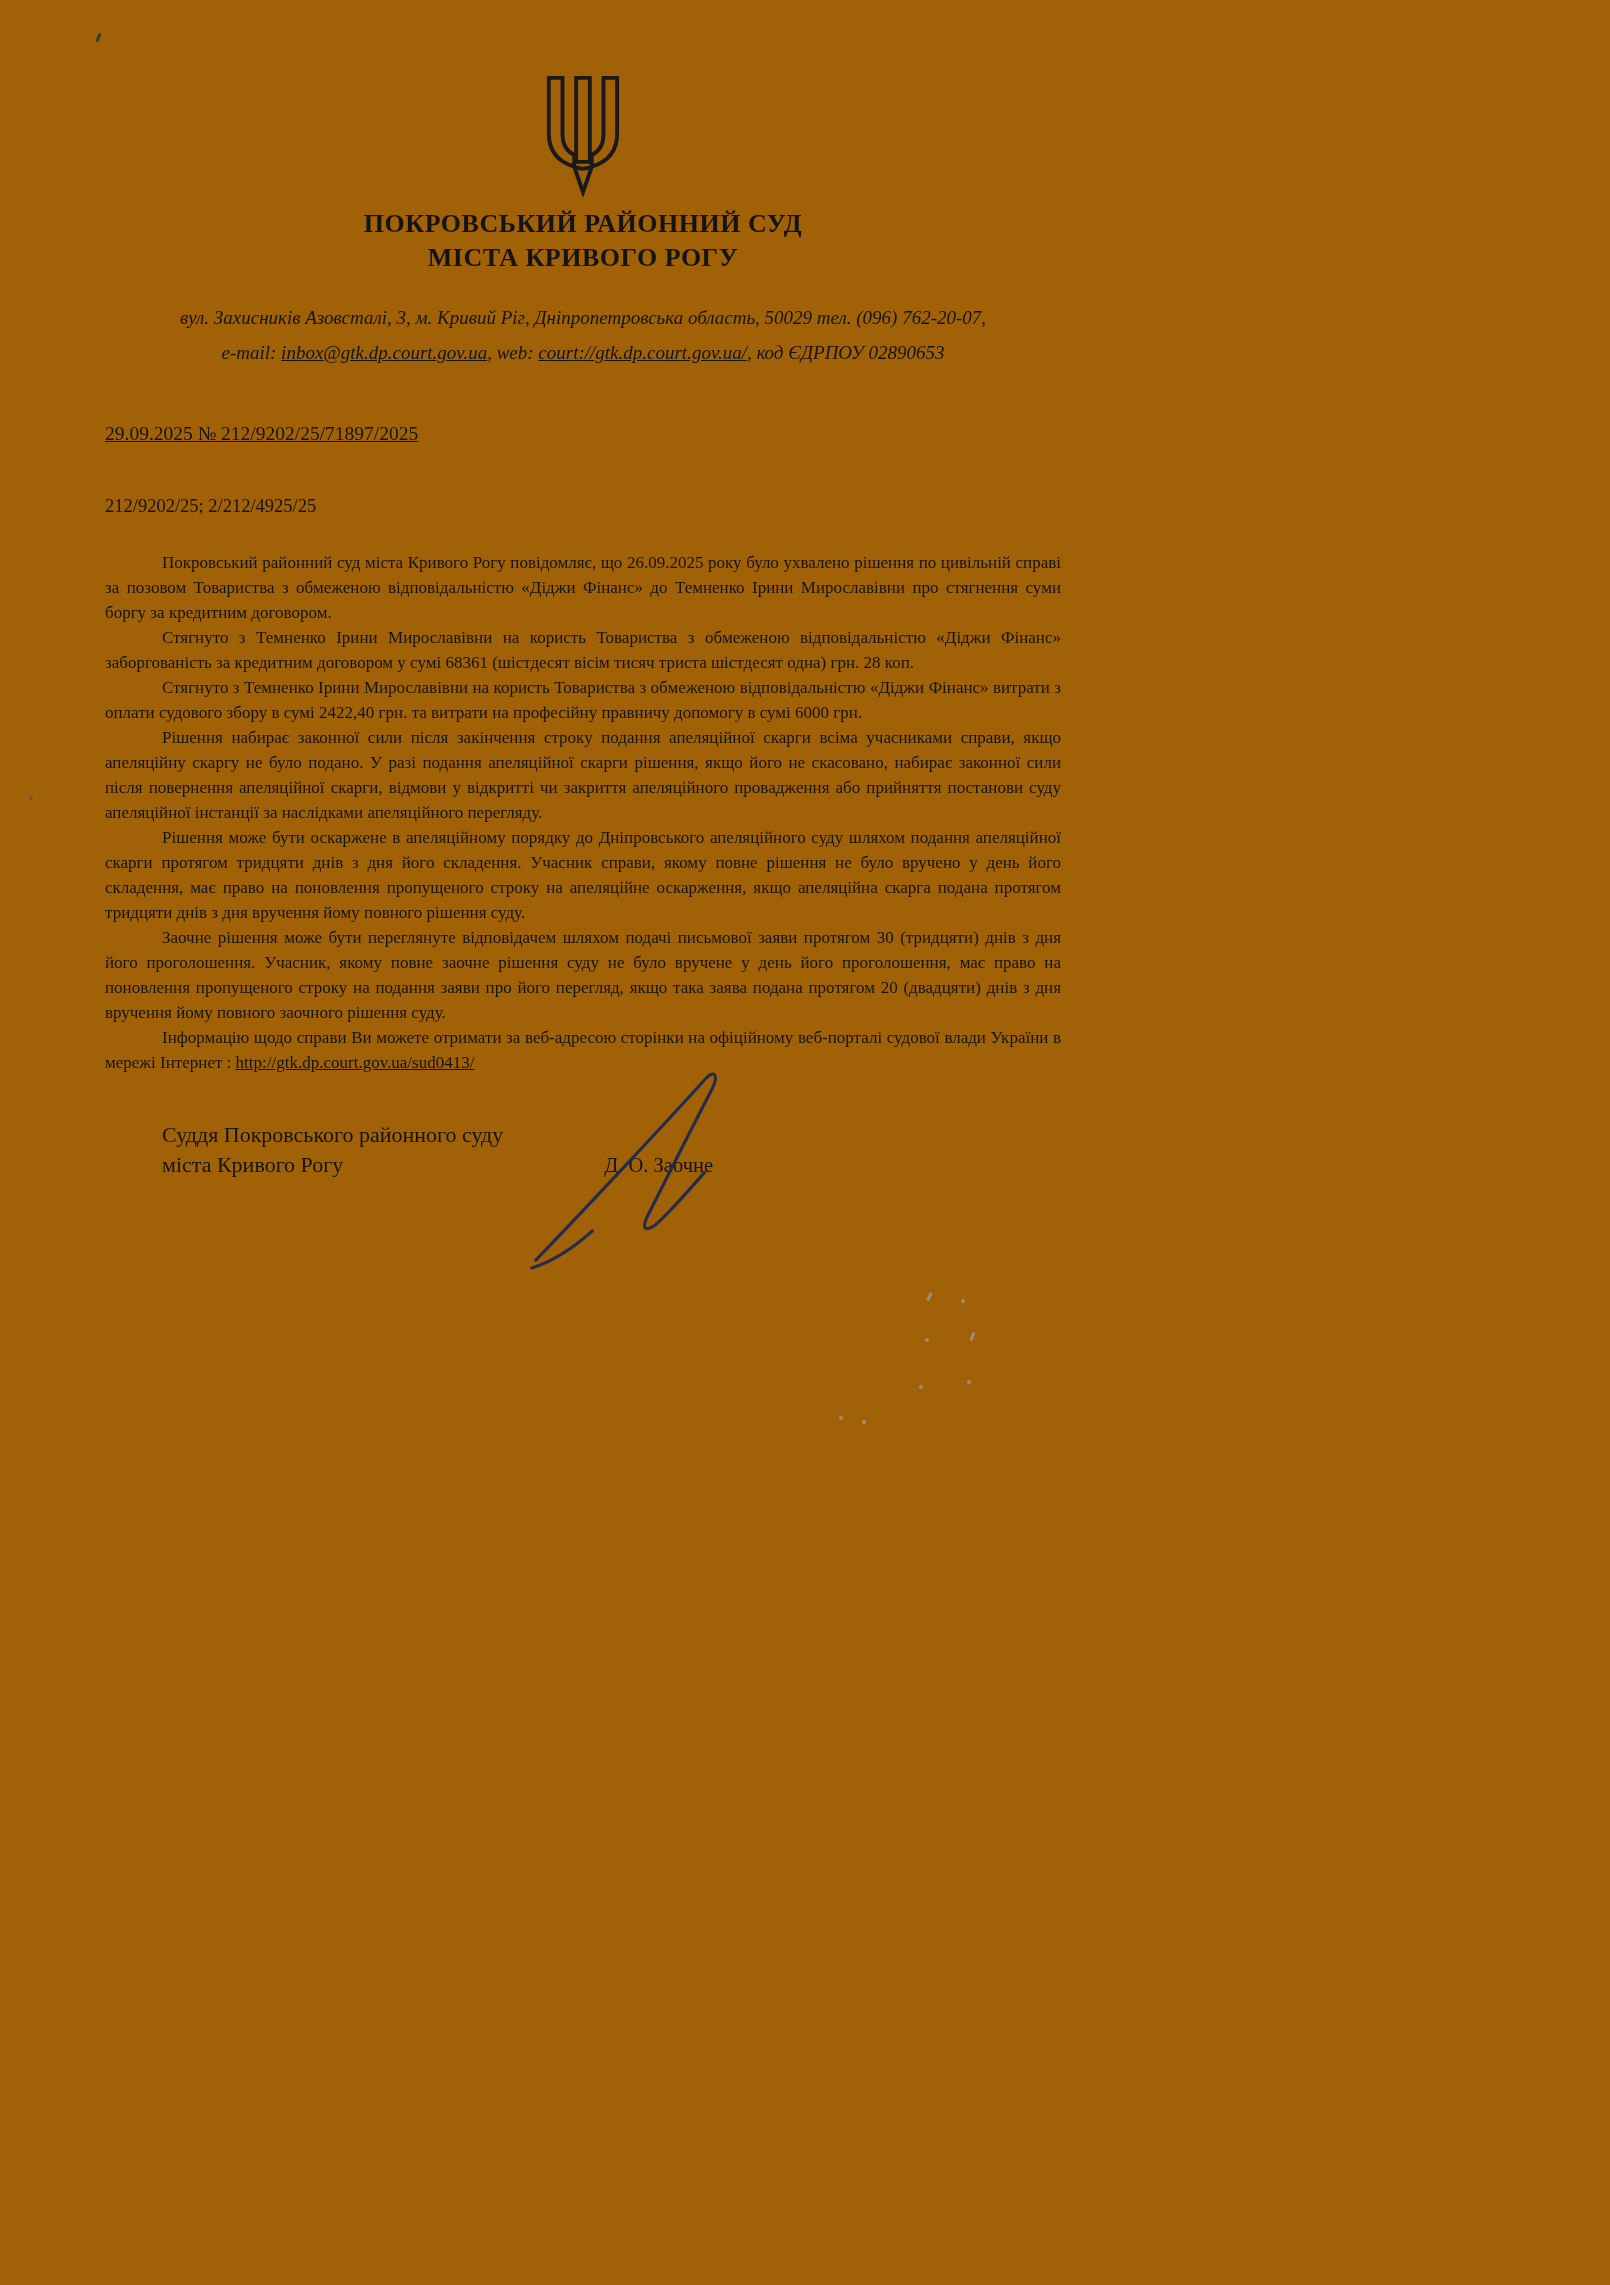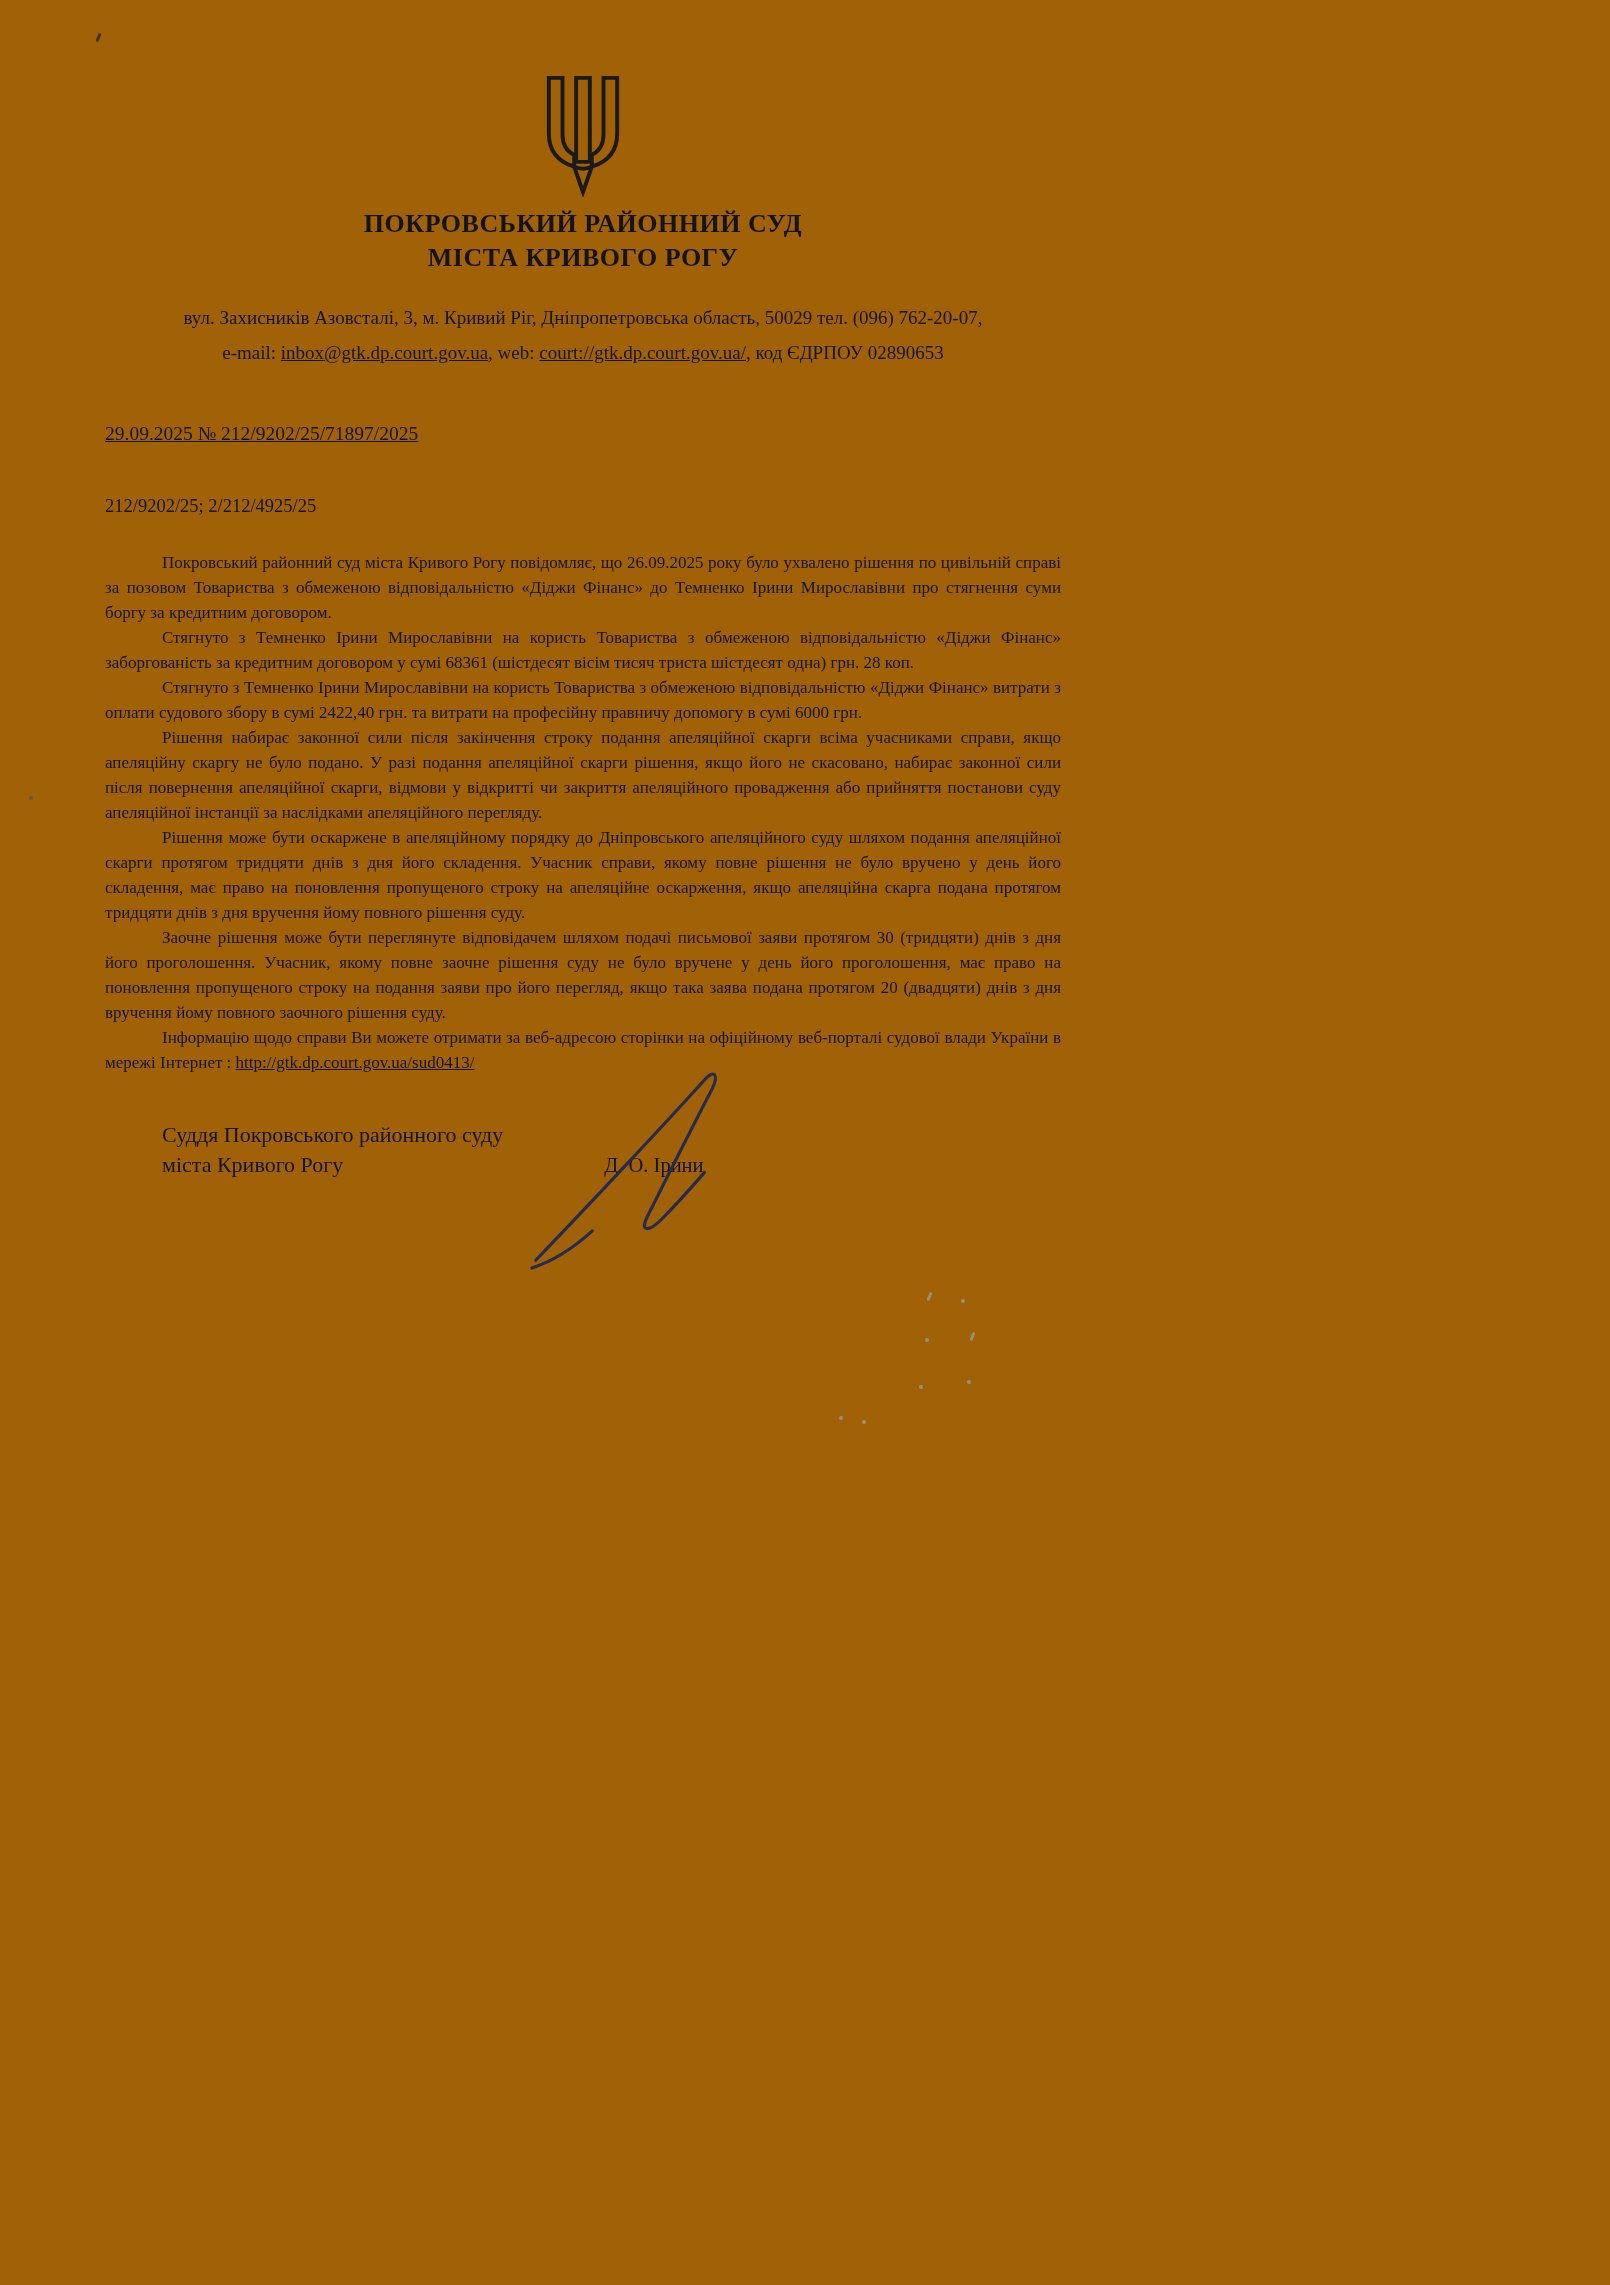--- a/index.html
+++ b/index.html
@@ -8,21 +8,21 @@
     width:1610px;
     height:2286px;
     background:#a16207;
     color:#141414;
     font-family:"Liberation Serif","DejaVu Serif",serif;
     overflow:hidden;
   }
   .content{position:absolute;left:105px;top:0;width:956px;}
   .emblem{display:block;margin:74px auto 0 auto;}
   .court-name{margin-top:9.8px;text-align:center;font-weight:bold;font-size:26px;line-height:34px;letter-spacing:0.5px;}
-  .address{margin-top:25px;text-align:center;font-size:19px;line-height:35px;}
+  .address{margin-top:25px;text-align:center;font-size:19px;line-height:35px;font-style:italic;}
   .u{text-decoration:underline;}
   .ref-row{margin-top:53px;display:flex;align-items:flex-start;}
   .ref-left{font-size:19.5px;}
   .ref-outgoing{text-decoration:underline;white-space:nowrap;display:inline-block;}
   .case-numbers{margin-top:51px;font-size:18.5px;}
   .recipient{margin-left:auto;width:441px;font-size:20.5px;line-height:30px;}
   .recipient .indent{margin-left:13.7px;}
   .body-text{margin-top:33px;font-size:17px;line-height:25px;}
   .para{margin:0;text-align:justify;text-indent:57px;}
   .sig-row{position:relative;margin-top:45px;display:flex;align-items:flex-end;}
@@ -77,21 +77,21 @@
       <p class="para">Рішення може бути оскаржене в апеляційному порядку до Дніпровського апеляційного суду шляхом подання апеляційної скарги протягом тридцяти днів з дня його складення. Учасник справи, якому повне рішення не було вручено у день його складення, має право на поновлення пропущеного строку на апеляційне оскарження, якщо апеляційна скарга подана протягом тридцяти днів з дня вручення йому повного рішення суду.</p>
       <p class="para">Заочне рішення може бути переглянуте відповідачем шляхом подачі письмової заяви протягом 30 (тридцяти) днів з дня його проголошення. Учасник, якому повне заочне рішення суду не було вручене у день його проголошення, має право на поновлення пропущеного строку на подання заяви про його перегляд, якщо така заява подана протягом 20 (двадцяти) днів з дня вручення йому повного заочного рішення суду.</p>
       <p class="para"><span>Інформацію щодо справи Ви можете отримати за веб-адресою сторінки на офіційному веб-порталі судової влади України в мережі Інтернет : </span><span class="u">http://gtk.dp.court.gov.ua/sud0413/</span></p>
     </div>
 
     <div class="sig-row">
       <div class="sig-title">
         <div>Суддя  Покровського районного суду</div>
         <div>міста Кривого Рогу</div>
       </div>
-      <div class="sig-name">Д. О. Ірини</div>
+      <div class="sig-name">Д. О. Заочне</div>
 
       <svg class="sig-flourish" width="244" height="210" viewBox="0 0 250 215" aria-hidden="true">
         <g fill="none" stroke="#232c4e" stroke-width="3.2" stroke-linecap="round">
           <path d="M12,202 C64,148 152,54 186,16 C194,7 200,11 193,26 C170,70 140,130 126,158 C119,172 127,174 141,160 C158,143 172,127 185,112"></path>
           <path d="M8,210 C30,203 48,192 70,172"></path>
         </g>
       </svg>
     </div>
 
   </div>

